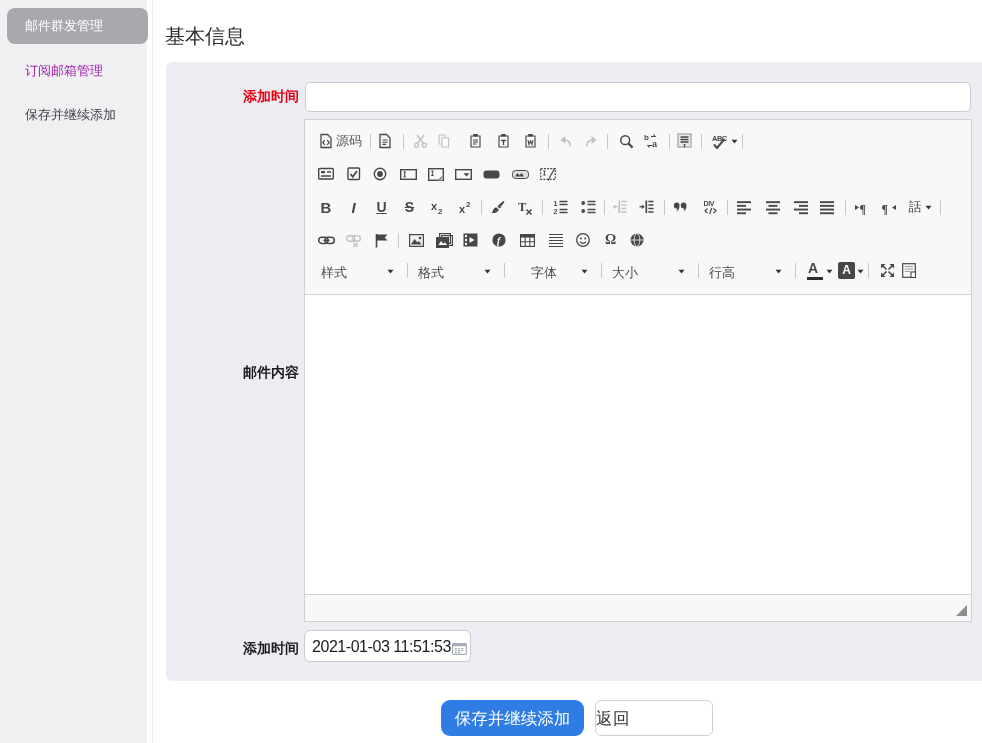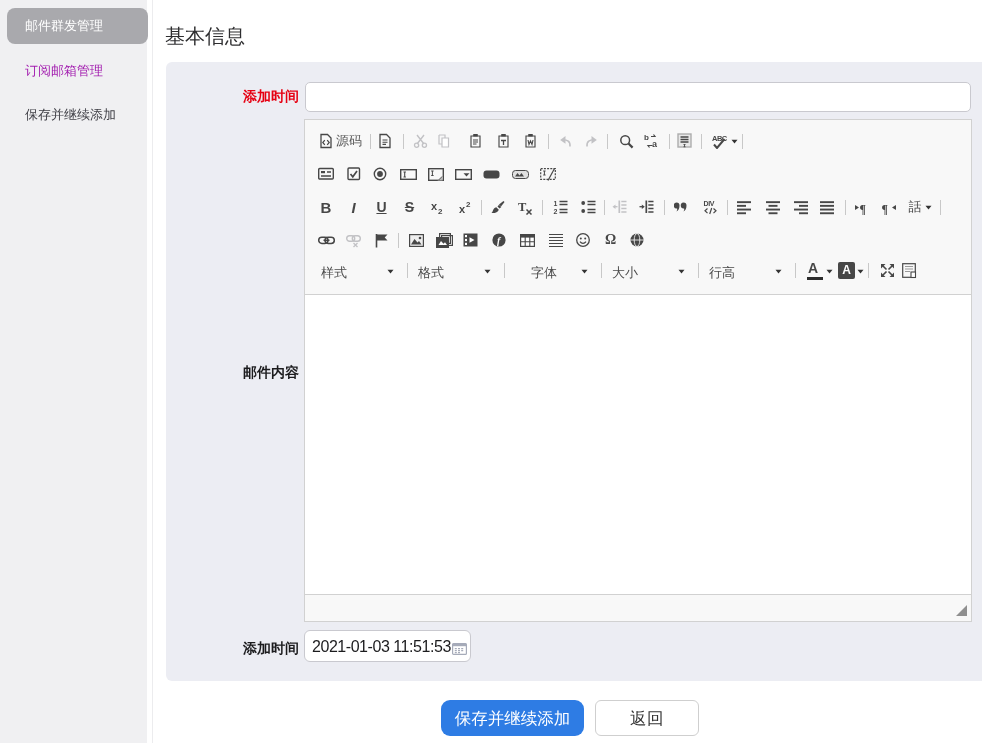--- a/index.html
+++ b/index.html
@@ -461,12 +461,12 @@
     </svg>
   </div>
 <div class="ab" style="left:304px;top:630px;width:167px;height:32px;background:#fff;border:1px solid #c9c9cf;border-radius:6px"></div>
 <div class="ab" style="left:312px;top:638px;font-size:16px;letter-spacing:-0.45px;color:#1c1c1e;line-height:17px">2021-01-03 11:51:53</div>
 <div class="ab" style="left:452px;top:641px"><svg width="15" height="12" viewBox="0 0 15 12">
       <rect x="0.6" y="0.6" width="13.8" height="10.8" rx="1" fill="#fff" stroke="#a6abb9" stroke-width="1.2"></rect>
       <rect x="0.6" y="0.6" width="13.8" height="2.6" fill="#a6abb9"></rect>
       <path d="M2.8 5.6h2M6 5.6h2M9.2 5.6h2M2.8 7.6h2M6 7.6h2M9.2 7.6h2M2.8 9.6h2M6 9.6h2" stroke="#a6abb9" stroke-width="1.1"></path>
     </svg></div>
 <div class="ab" style="left:441px;top:700px;width:143px;height:36px;border-radius:9px;background:#2e7ce4;color:#fff;font-size:16.5px;text-align:center;line-height:36px">保存并继续添加</div>
-<div class="ab" style="left:595px;top:700px;width:104px;height:36px;border-radius:6px;background:#fff;border:1px solid #cfcfcf;color:#333;font-size:16.5px;text-align:center;line-height:34px;letter-spacing:0.4px">返回</div>
+<div class="ab" style="left:595px;top:700px;width:118px;height:36px;border-radius:6px;background:#fff;border:1px solid #cfcfcf;color:#333;font-size:16.5px;text-align:left;line-height:34px;letter-spacing:0.4px">返回</div>
 </body></html>

